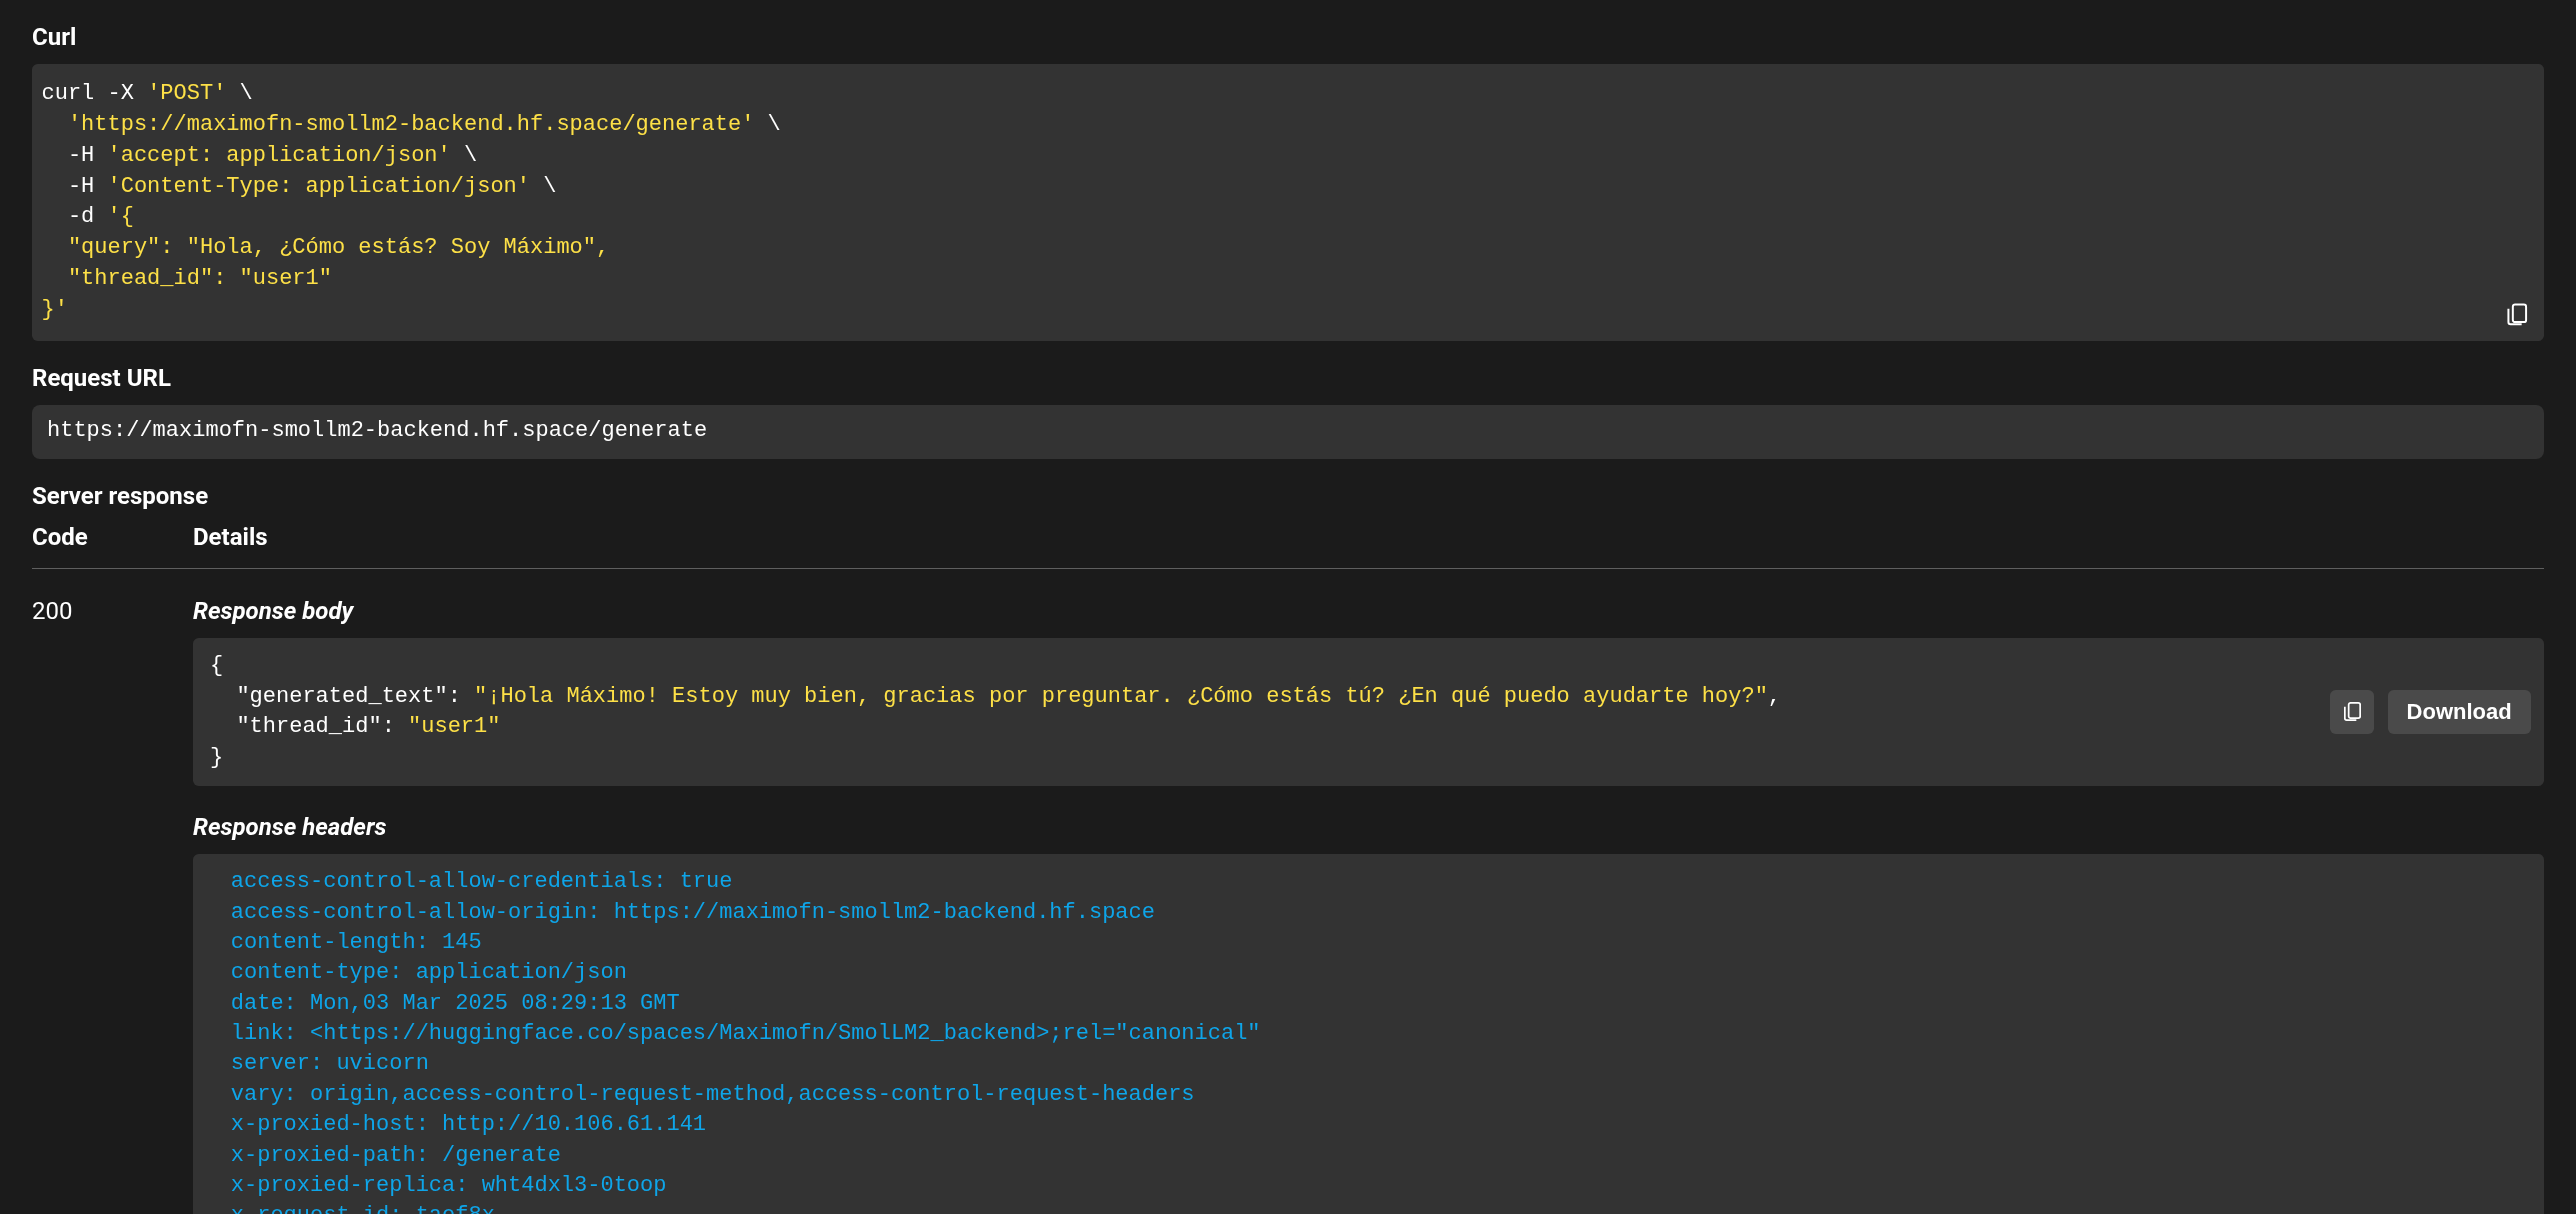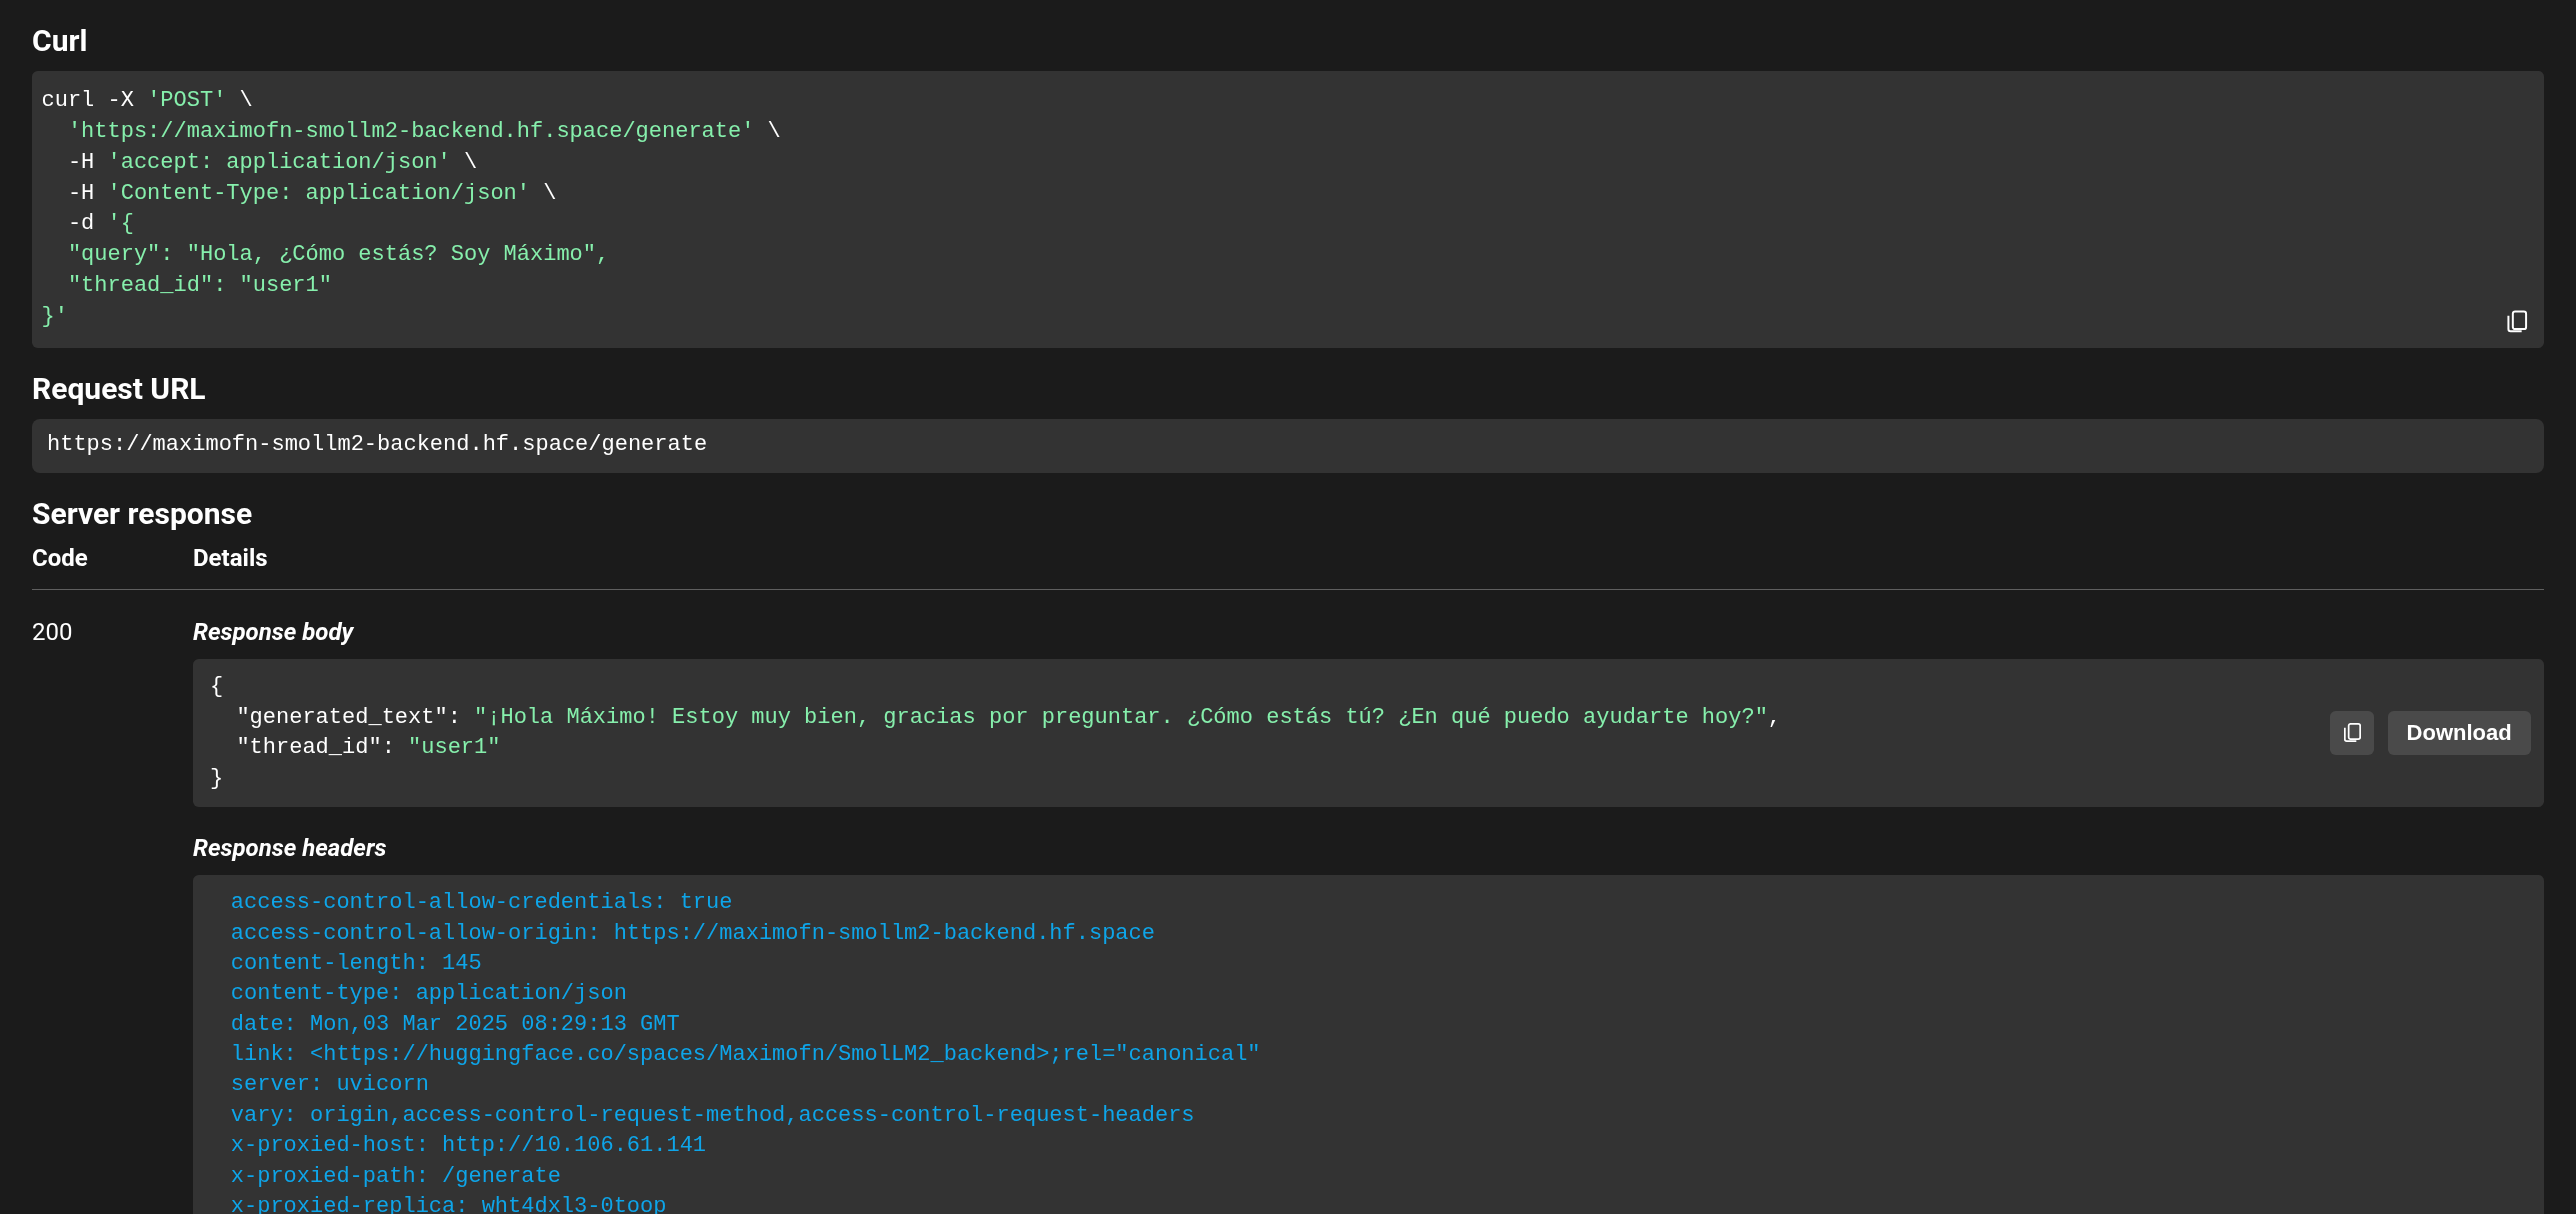--- a/index.html
+++ b/index.html
@@ -6,38 +6,38 @@
   body {
     background: #1b1b1b;
     color: #ffffff;
     font-family: -apple-system, BlinkMacSystemFont, "Segoe UI", Roboto, sans-serif;
     font-size: 23px;
     padding: 23px 32px;
   }
   .section-label {
     color: #ffffff;
     font-weight: 700;
-    font-size: 30px;
+    font-size: 24px;
     margin-bottom: 13.3px;
   }
   .code-block {
     background: #333333;
     border-radius: 5.7px;
     padding: 15px 9.5px;
     font-family: "SFMono-Regular", Consolas, "Liberation Mono", Menlo, monospace;
     font-size: 22px;
     line-height: 1.4;
     white-space: pre;
     overflow-x: auto;
     position: relative;
     margin-bottom: 23px;
   }
   .code-block.tight { padding: 11.4px 15px; border-radius: 8px; }
   .tok-white { color: #ffffff; }
-  .tok-green { color: #86efac; }
+  .tok-green { color: #fde047; }
   .copy-btn {
     position: absolute;
     right: 11.4px;
     bottom: 11.4px;
     width: 30px;
     height: 30px;
     background: none;
     border: none;
     cursor: pointer;
     color: #ffffff;

